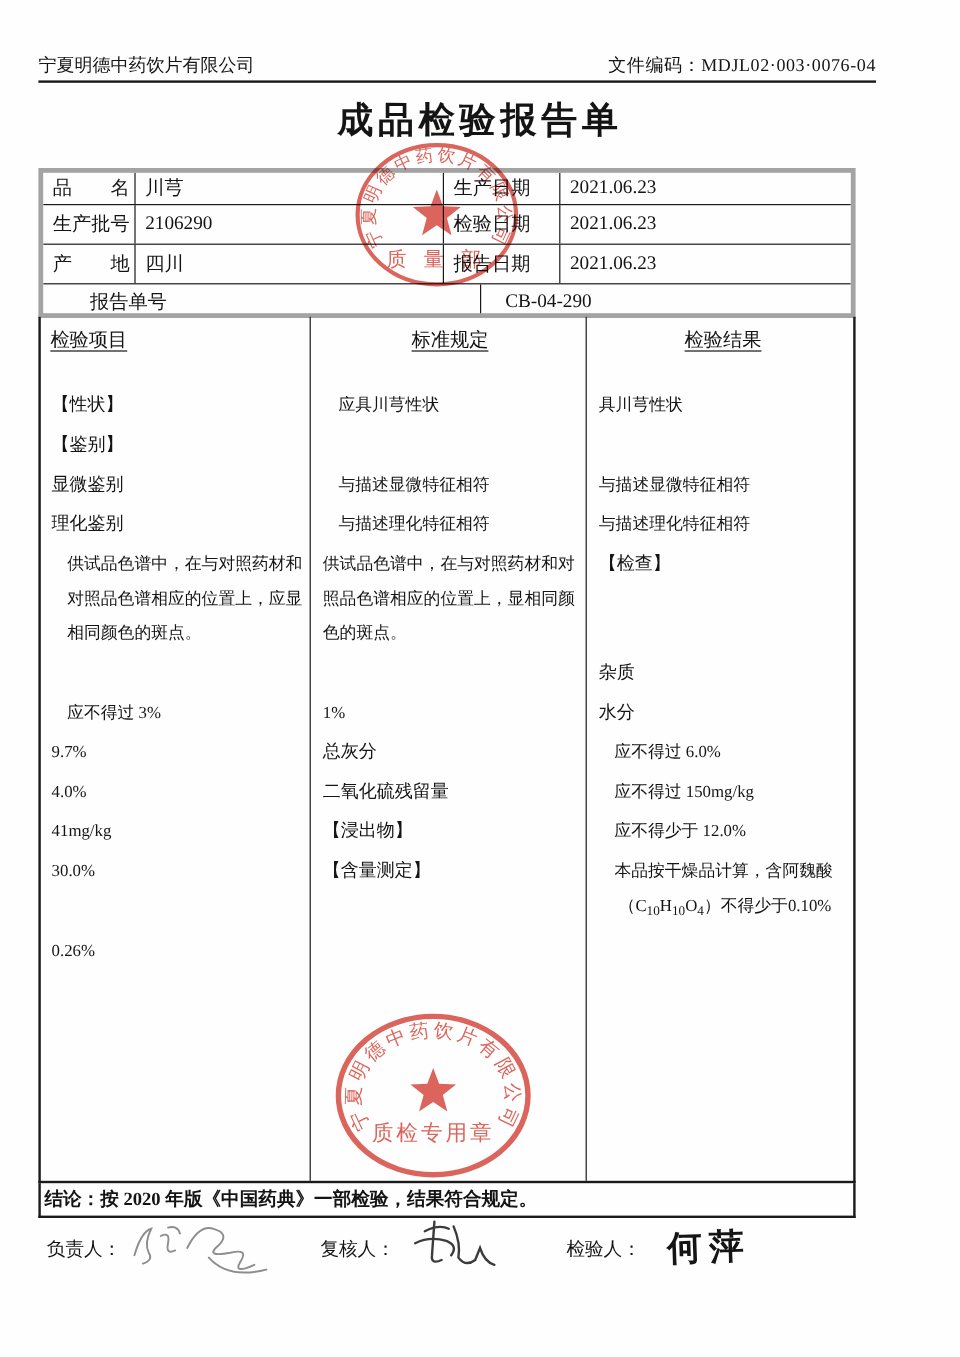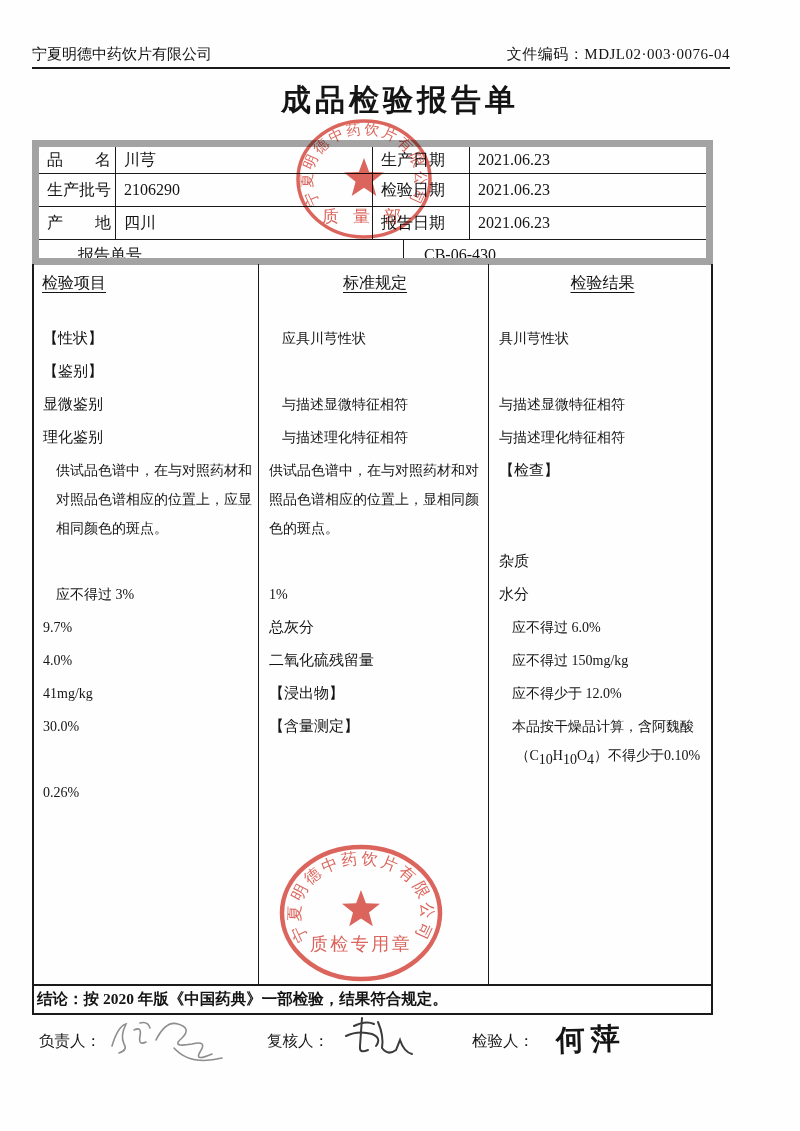--- a/index.html
+++ b/index.html
@@ -10,21 +10,21 @@
   .hdr { position:absolute; left:32px; top:44px; width:698px; height:25px;
          border-bottom:2px solid #1a1a1a; display:flex; justify-content:space-between;
          align-items:flex-end; font-size:15px; padding-bottom:3px; box-sizing:border-box; }
   .hdr .code { letter-spacing:.5px; }
 
   .title { position:absolute; left:0; top:80px; width:800px; text-align:center;
            font-size:30px; font-weight:bold; letter-spacing:4px; }
 
   
   .info { position:absolute; left:32px; top:140px; width:681px; height:125px;
-          border:7px solid #a3a3a3; box-sizing:border-box; overflow:hidden; background:transparent; }
+          border:4px solid #a3a3a3; box-sizing:border-box; overflow:hidden; background:transparent; }
   .irow { display:grid; grid-template-columns:76px 257px 97px 251px; border-top:1px solid #1a1a1a; }
   .irow:first-child { border-top:none; }
   .h27{height:26px;} .h33{height:32px;} .h30{height:30px;padding-left:31px;}
   .irow > div { display:flex; align-items:center; padding-left:8px; border-left:1px solid #1a1a1a;
                 font-size:16px; box-sizing:border-box; overflow:hidden; white-space:nowrap; }
   .irow > div:first-child { border-left:none; }
   .jl { display:inline-block; width:64px; text-align:justify; text-align-last:justify; }
   .rrow { grid-template-columns:333px 348px; }
   .rrow .rv { padding-left:20px; }
 
@@ -35,21 +35,21 @@
   .v1 { left:224px; } .v2 { left:454px; }
   .mheader { display:grid; grid-template-columns:226px 230px 225px; padding-top:9px; font-size:16px; }
   .mheader span { text-decoration:underline; text-underline-offset:4px; justify-self:center;font-family:Liberation Serif, serif; }
   .mheader span:first-child { justify-self:start; padding-left:8px; }
   .mgrid { position:absolute; left:0; top:60px; width:100%; display:grid;
            grid-template-columns:226px 230px 225px; row-gap:4px; }
   .mgrid > div { line-height:29px; }
   .ci { padding-left:9px; font-size:15px; }
   .cs { padding-left:22px; padding-right:5px; font-size:14px; white-space:pre-wrap; }
   .cr { padding-left:9px;  padding-right:4px; font-size:14px; white-space:pre-wrap; }
-  sub { font-size:14px; }
+  sub { font-size:11px; }
 
   
   .concl { position:absolute; left:32px; top:986px; width:681px; height:29px;
            border:2px solid #1a1a1a; border-top:none; box-sizing:border-box;
            display:flex; align-items:center; padding-left:3px; font-size:15.5px; font-weight:600; }
 
   
   .sig-label { position:absolute; font-size:15.5px; }
   .sig-name { position:absolute; font-family:"Liberation Sans","DejaVu Sans",sans-serif;
               font-size:29px; font-weight:bold; transform:rotate(-2deg); letter-spacing:6px; }
@@ -90,21 +90,21 @@
     <div class="irow h33">
       <div>
           <span class="jl">产　地</span>
         </div>
       <div>四川</div>
       <div>报告日期</div>
       <div>2021.06.23</div>
     </div>
     <div class="irow rrow h30">
       <div>报告单号</div>
-      <div class="rv">CB-06-430</div>
+      <div class="rv">CB-04-290</div>
     </div>
   </div>
 
   <div class="main">
     <div class="vline v1"></div>
     <div class="vline v2"></div>
     <div class="mheader">
       <span>检验项目</span>
       <span>标准规定</span>
       <span>检验结果</span>

